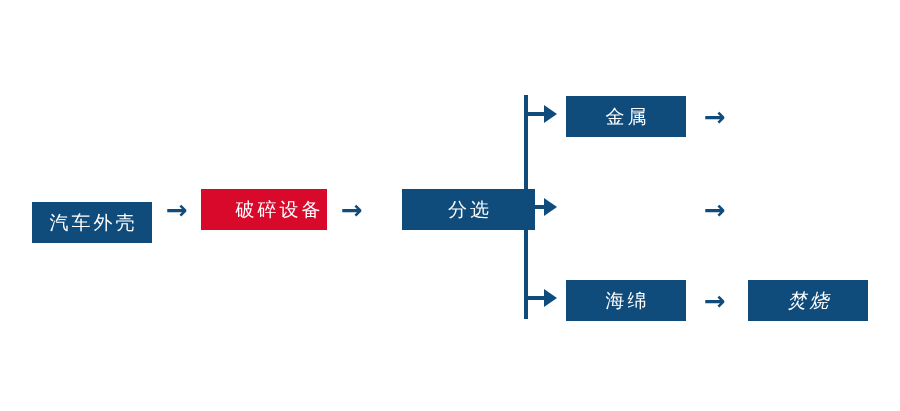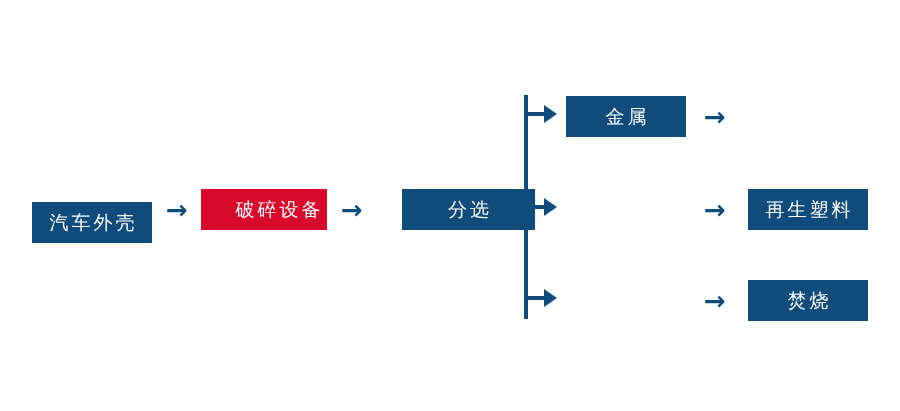--- a/index.html
+++ b/index.html
@@ -110,29 +110,29 @@
 
 
   <div class="branch-stub" style="left:524px; top:205px; width:24px;"></div>
   <div class="branch-head" style="left:544px; top:198px;"></div>
 
 
   <div class="arrow" style="left:698px; top:195px;">
     <span>→</span>
   </div>
 
-  <div class="node blue" style="left:748px; top:189px; width:120px;">
-    <span>再生塑料</span>
-  </div>
 
   <div class="branch-stub" style="left:524px; top:296px; width:24px;"></div>
   <div class="branch-head" style="left:544px; top:289px;"></div>
 
+  <div class="node blue" style="left:566px; top:280px; width:120px;">
+    <span>海绵</span>
+  </div>
 
   <div class="arrow" style="left:698px; top:286px;">
     <span>→</span>
   </div>
 
-  <div class="node blue" style="left:748px; top:280px; width:120px;">
+  <div class="node blue" style="left:748px; top:280px; width:120px;font-style:italic;">
     <span>焚烧</span>
   </div>
 
 </div>
 
 </body></html>

